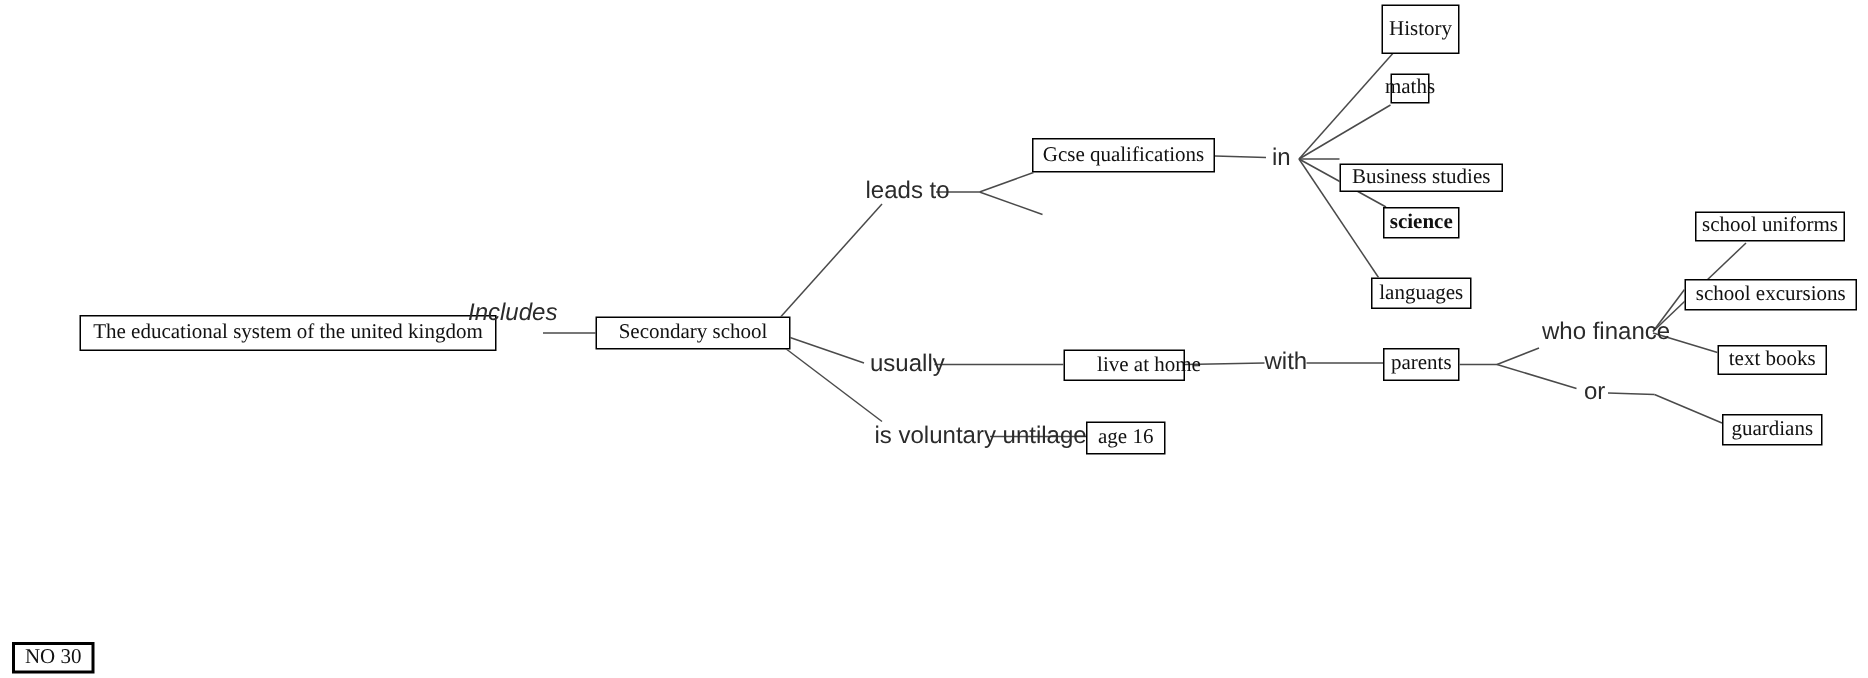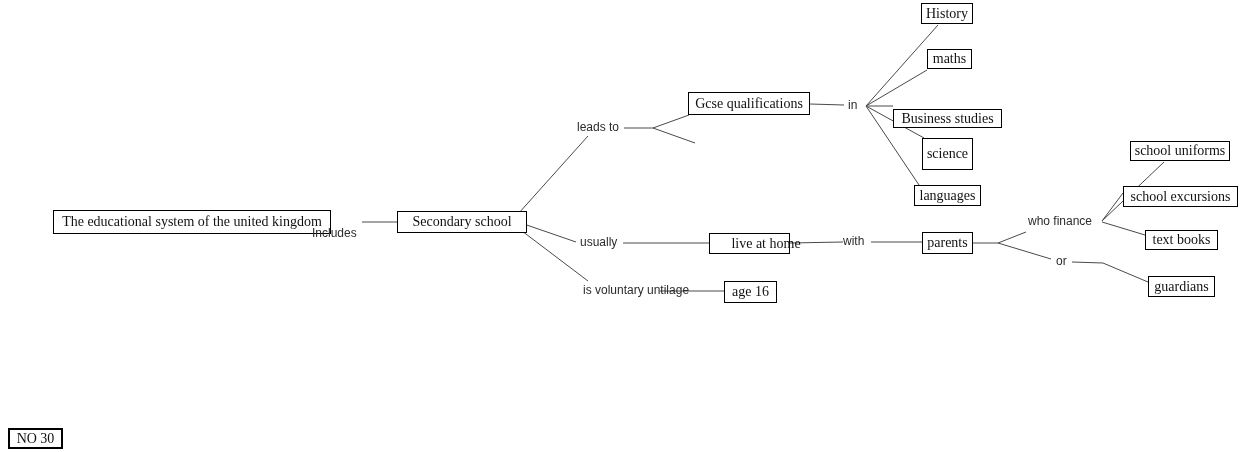--- a/index.html
+++ b/index.html
@@ -38,21 +38,21 @@
     display: flex;
     align-items: center;
     justify-content: center;
     white-space: nowrap;
     cursor: default;
   }
   .link-label {
     position: absolute;
     color: var(--label-text-color, #2b2b2b);
     font-family: "Liberation Sans", sans-serif;
-    font-size: 12px;
+    font-size: 16px;
     line-height: 13px;
     white-space: nowrap;
     cursor: default;
   }
 </style>
 </head>
 <body>
 
 <div class="canvas" style="--canvas-bg: #ffffff; --line-color: #4a4a4a; --border-color: #000000; --node-text-color: #111111; --label-text-color: #2b2b2b;">
   <svg class="edges-svg" width="1245" height="452" viewBox="0 0 1245 452">
@@ -79,34 +79,34 @@
       <line x1="998" y1="243" x2="1051" y2="259"></line>
       <line x1="1102" y1="221" x2="1164" y2="162"></line>
       <line x1="1102" y1="221" x2="1123" y2="193"></line>
       <line x1="1102" y1="222" x2="1145" y2="235"></line>
       <line x1="1072" y1="262" x2="1103" y2="263"></line>
       <line x1="1103" y1="263" x2="1148" y2="282"></line>
     </svg>
 <div class="node" style="left: 9px; top: 210px; width: 278px; height: 24px; margin-left: 44px;">The educational system of the united kingdom</div>
     <div class="node" style="left: 397px; top: 211px; width: 130px; height: 22px;">Secondary school</div>
     <div class="node" style="left: 688px; top: 92px; width: 122px; height: 23px;">Gcse qualifications</div>
-    <div class="node" style="left: 921px; top: 3px; width: 52px; height: 21px;">History</div>
-    <div class="node" style="left: 927px; top: 49px; width: 45px; height: 20px;">maths</div>
+    <div class="node" style="left: 921px; top: 3px; width: 52px; height: 33px;">History</div>
+    <div class="node" style="left: 927px; top: 49px; width: 26px; height: 20px;">maths</div>
     <div class="node" style="left: 893px; top: 96px; width: 109px; height: 19px; margin-top: 13px;">Business studies</div>
-    <div class="node" style="left: 922px; top: 138px; width: 51px; height: 32px;">science</div>
+    <div class="node" style="left: 922px; top: 138px; width: 51px; height: 21px; font-weight: bold;">science</div>
     <div class="node" style="left: 914px; top: 185px; width: 67px; height: 21px;">languages</div>
     <div class="node" style="left: 709px; top: 233px; width: 81px; height: 21px; padding-left: 33px;">live at home</div>
     <div class="node" style="left: 922px; top: 232px; width: 51px; height: 22px;">parents</div>
     <div class="node" style="left: 724px; top: 281px; width: 53px; height: 22px;">age 16</div>
     <div class="node" style="left: 1130px; top: 141px; width: 100px; height: 20px;">school uniforms</div>
     <div class="node" style="left: 1123px; top: 186px; width: 115px; height: 21px;">school excursions</div>
     <div class="node" style="left: 1145px; top: 230px; width: 73px; height: 20px;">text books</div>
     <div class="node" style="left: 1148px; top: 276px; width: 67px; height: 21px;">guardians</div>
     <div class="node" style="left: 8px; top: 428px; width: 55px; height: 21px; border-width: 2px;">NO 30</div>
-    <div class="link-label" style="left: 312px; top: 227px;">Includes</div>
+    <div class="link-label" style="left: 312px; top: 202px; font-style: italic;">Includes</div>
     <div class="link-label" style="left: 577px; top: 121px;">leads to</div>
     <div class="link-label" style="left: 580px; top: 236px;">usually</div>
     <div class="link-label" style="left: 543px; top: 284px; padding-left: 40px;">is voluntary untilage</div>
     <div class="link-label" style="left: 848px; top: 99px;">in</div>
     <div class="link-label" style="left: 843px; top: 235px;">with</div>
     <div class="link-label" style="left: 1028px; top: 215px;">who finance</div>
     <div class="link-label" style="left: 1056px; top: 255px;">or</div>
   </div>
 
 </body></html>

